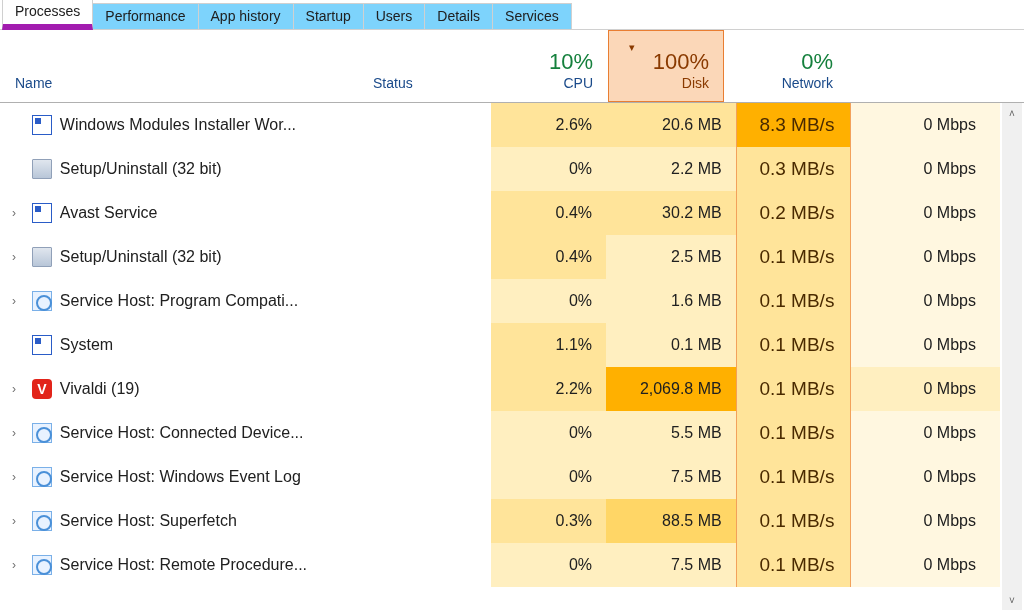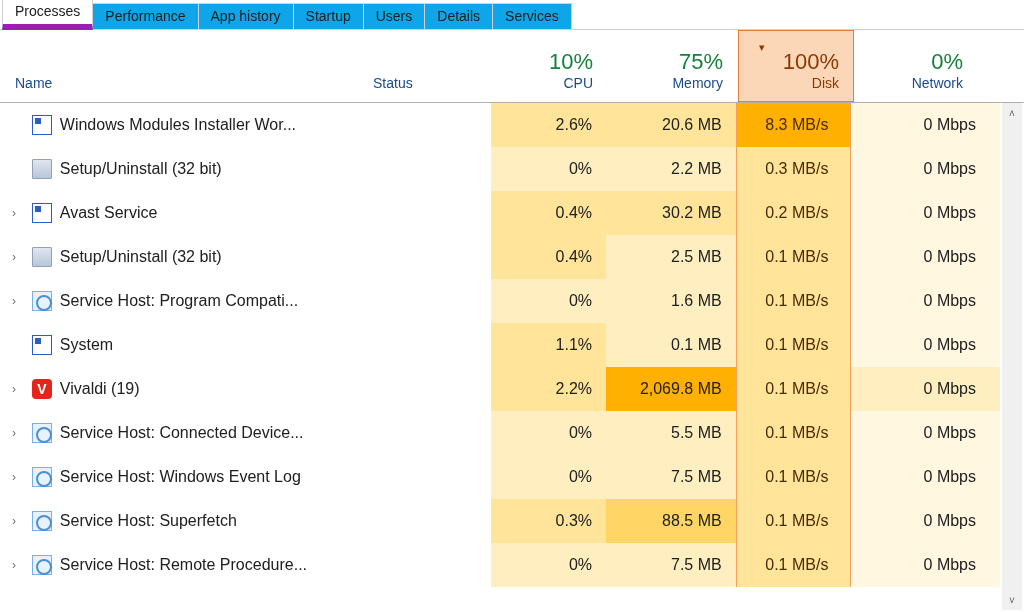--- a/index.html
+++ b/index.html
@@ -31,21 +31,21 @@
     font-size: 14px;
     cursor: pointer;
     position: relative;
   }
   .tab.active {
     background: #fff;
     border-bottom: 6px solid #a21caf;
     margin-bottom: -1px;
     z-index: 2;
   }
-  .tab:not(.active) { background: #0ea5e9; }
+  .tab:not(.active) { background: #7dd3fc; }
 
   
   .header-row {
     display: flex;
     align-items: stretch;
     border-bottom: 1px solid #b0b0b0;
     height: 73px;
     position: relative;
   }
   .hcell {
@@ -98,21 +98,21 @@
     align-items: center;
     height: 44px;
   }
   .cell { height: 100%; display: flex; align-items: center; }
   .c-exp  { width: 28px; justify-content: center; color: #707070; font-size: 12px; }
   .c-icon { width: 28px; justify-content: center; }
   .c-name { width: 302px; padding-left: 4px; font-size: 16px; overflow: hidden; white-space: nowrap; text-overflow: ellipsis; }
   .c-status { width: 135px; }
   .c-cpu  { width: 115px; justify-content: flex-end; padding-right: 14px; font-size: 16px; }
   .c-mem  { width: 130px; justify-content: flex-end; padding-right: 14px; font-size: 16px; }
-  .c-disk { width: 116px; justify-content: flex-end; padding-right: 22px; font-size: 16px; border-left: 1px solid #f2a15b; border-right: 1px solid #f2a15b; }
+  .c-disk { width: 116px; justify-content: flex-end; padding-right: 16px; font-size: 19px; border-left: 1px solid #f2a15b; border-right: 1px solid #f2a15b; }
   .c-net  { width: 149px; justify-content: flex-end; padding-right: 24px; font-size: 16px; }
 
   
   .h0 { background: #fff7e0; }
   .h1 { background: #ffefc0; }
   .h2 { background: #ffe49a; }
   .h3 { background: #ffd666; }
   .h5 { background: #ffb000; }
   .dk { color: #4a2a00; }
 
@@ -164,24 +164,20 @@
   <div class="hcell name">
     <span class="lbl">Name</span>
   </div>
   <div class="hcell status">
     <span class="lbl">Status</span>
   </div>
   <div class="hcell cpu">
     <span class="pct">10%</span>
     <span class="lbl">CPU</span>
   </div>
-  <div class="hcell mem">
-    <span class="pct">75%</span>
-    <span class="lbl">Memory</span>
-  </div>
   <div class="hcell disk">
     <span class="chev">▾</span>
     <span class="pct">100%</span>
     <span class="lbl">Disk</span>
   </div>
   <div class="hcell net">
     <span class="pct">0%</span>
     <span class="lbl">Network</span>
   </div>
 </div>

